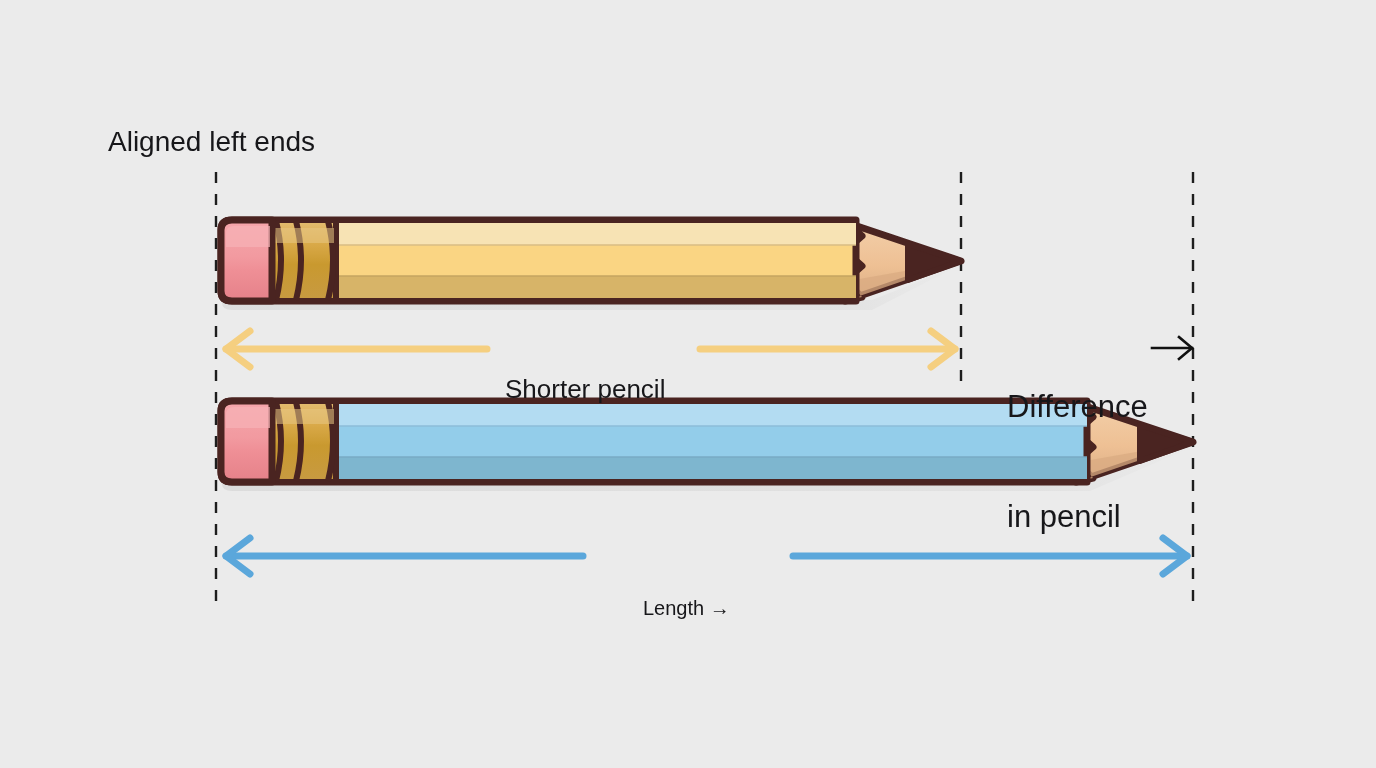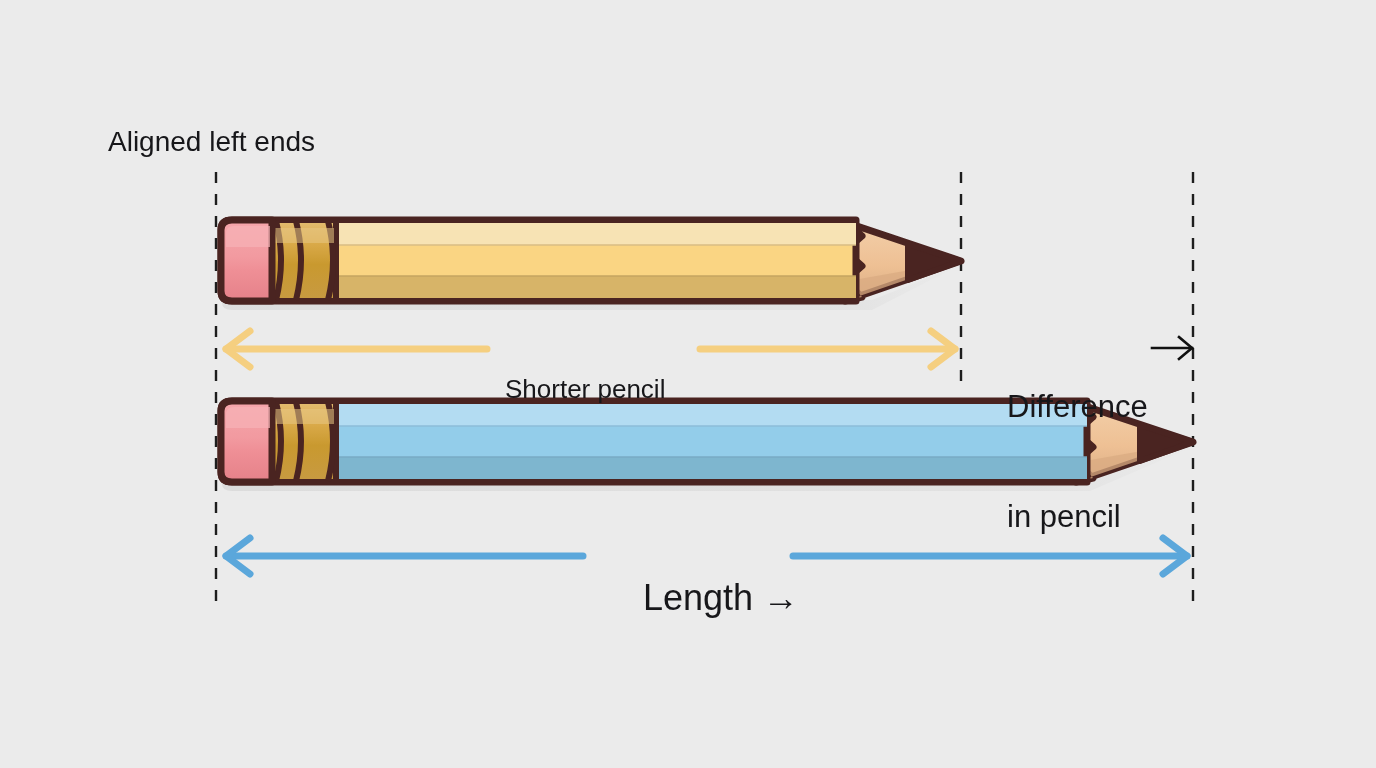--- a/index.html
+++ b/index.html
@@ -46,22 +46,22 @@
     font-size: 31px;
     text-align: left;
   }
   .t-longer {
     left: 600px;
     top: 541px;
     font-size: 27px;
   }
   .t-length {
     left: 643px;
-    top: 577px;
-    font-size: 36px;
+    top: 597px;
+    font-size: 20px;
   }
 </style>
 </head>
 <body>
 
 <div id="stage">
 
   <svg width="1376" height="768" viewBox="0 0 1376 768">
     <defs>
       <linearGradient id="gradEraser" x1="0" y1="0" x2="0" y2="1">

